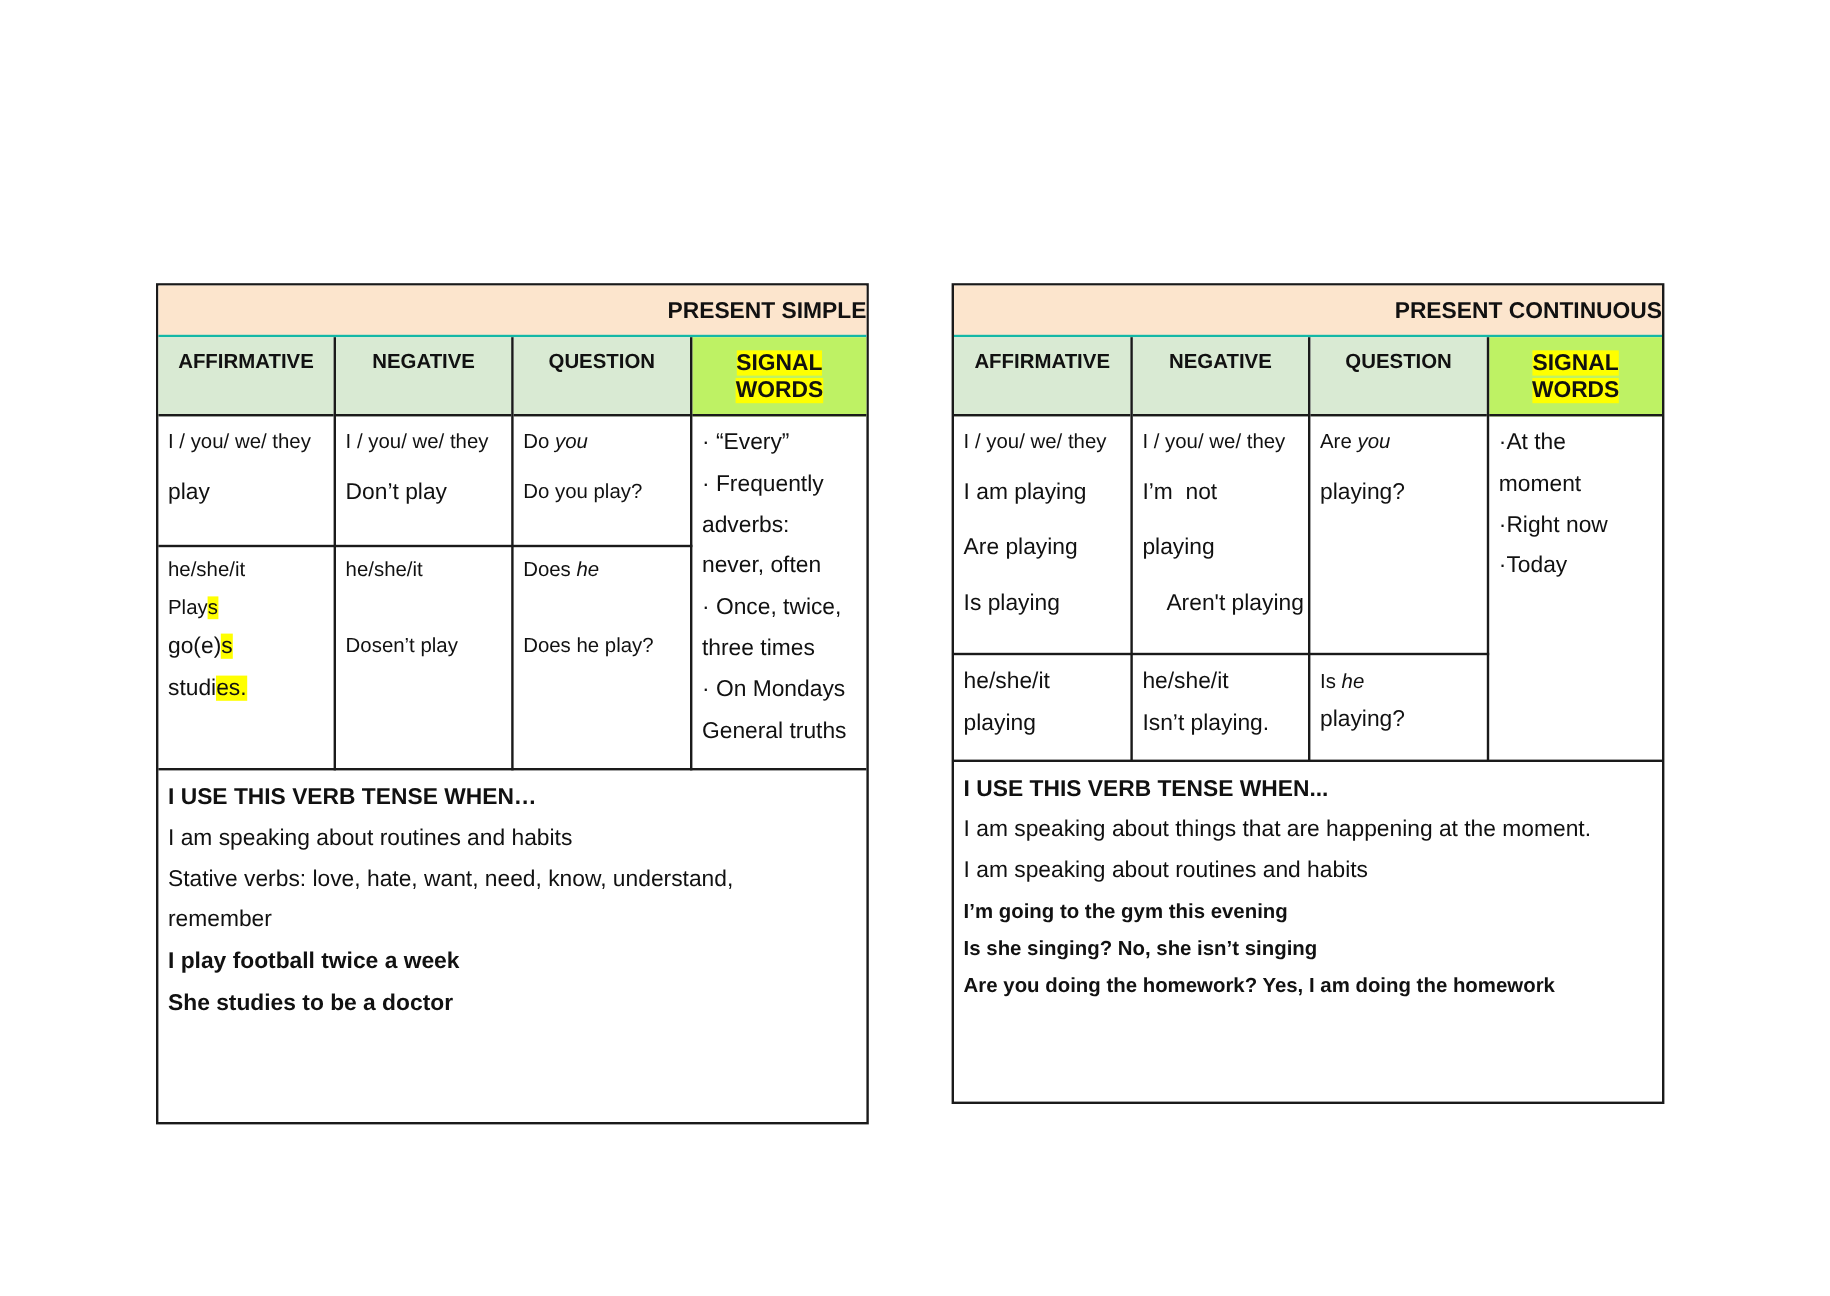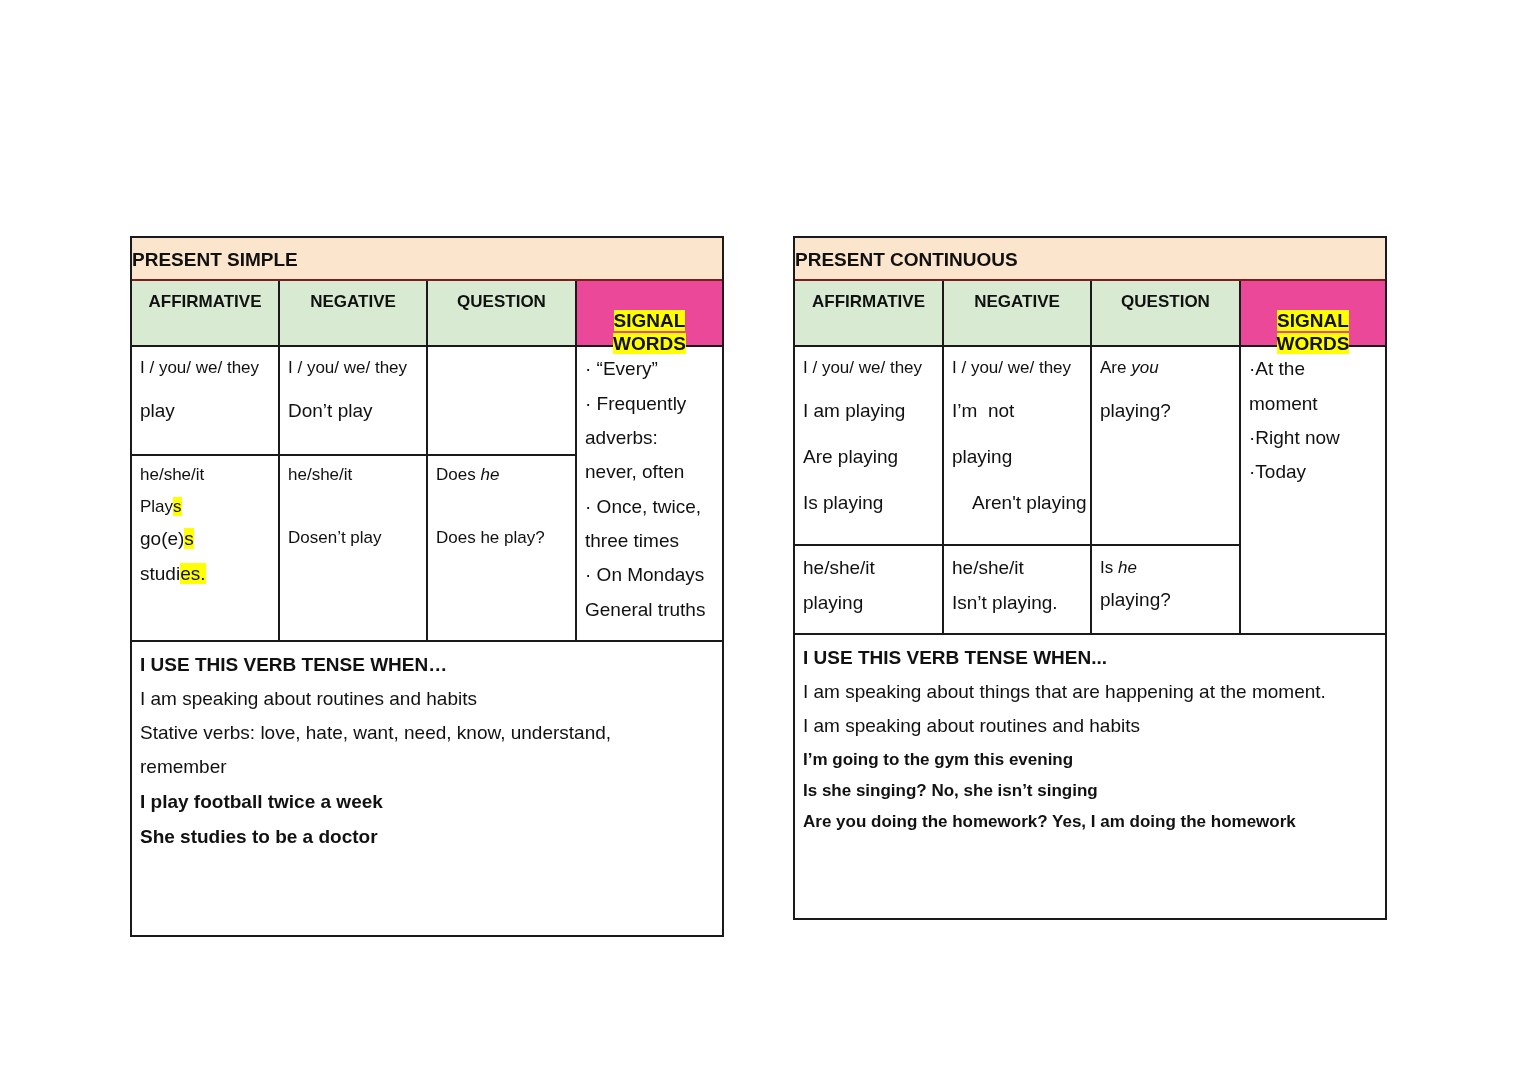--- a/index.html
+++ b/index.html
@@ -19,43 +19,43 @@
       position: absolute;
       box-sizing: border-box;
       border: 2px solid #1a1a1a;
       background: #ffffff;
     }
     .title-bar {
       position: absolute;
       left: 0; right: 0; top: 0;
       height: 43px;
       background: #fce5cd;
-      border-bottom: 2px solid #7f1d1d;
-      box-sizing: border-box;
-      text-align: left;
+      border-bottom: 2px solid #14b8a6;
+      box-sizing: border-box;
+      text-align: right;
       font-weight: bold;
       font-size: 19px;
       line-height: 43px;
     }
     .col-head {
       position: absolute;
       box-sizing: border-box;
       top: 43px;
       height: 66px;
       background: #d9ead3;
       text-align: center;
       font-weight: bold;
       font-size: 17px;
       padding-top: 11px;
       border-bottom: 2px solid #1a1a1a;
     }
     .col-head.signal {
-      background: #ec4899;
+      background: #bef264;
       line-height: 23px;
-      padding-top: 28px;
+      padding-top: 10px;
       font-size: 19px;
     }
     .hl {
       background: #ffff00;
     }
     .vline {
       position: absolute;
       width: 2px;
       background: #1a1a1a;
     }
@@ -111,20 +111,24 @@
   <div class="hline" style="left:0; width:445px; top:216px;"></div>
   <div class="hline" style="left:0; right:0; top:402px;"></div>
 
   <div class="cell" style="left:0; top:111px; width:146px; height:105px;">
     <span class="ln" style="top:9px;">I / you/ we/ they</span>
     <span class="ln" style="top:51px; font-size:19px;">play</span>
   </div>
   <div class="cell" style="left:148px; top:111px; width:146px; height:105px;">
     <span class="ln" style="top:9px;">I / you/ we/ they</span>
     <span class="ln" style="top:51px; font-size:19px;">Don’t play</span>
+  </div>
+  <div class="cell" style="left:296px; top:111px; width:147px; height:105px;">
+    <span class="ln" style="top:9px;"><span>Do </span><span class="i">you</span></span>
+    <span class="ln" style="top:51px;">Do you play?</span>
   </div>
 
   <div class="cell" style="left:0; top:218px; width:146px; height:184px;">
     <span class="ln" style="top:9px;">he/she/it</span>
     <span class="ln" style="top:41px;"><span>Play</span><span class="hl">s</span></span>
     <span class="ln" style="top:72px; font-size:19px;"><span>go(e)</span><span class="hl">s</span></span>
     <span class="ln" style="top:107px; font-size:19px;"><span>studi</span><span class="hl">es.</span></span>
   </div>
   <div class="cell" style="left:148px; top:218px; width:146px; height:184px;">
     <span class="ln" style="top:9px;">he/she/it</span>

